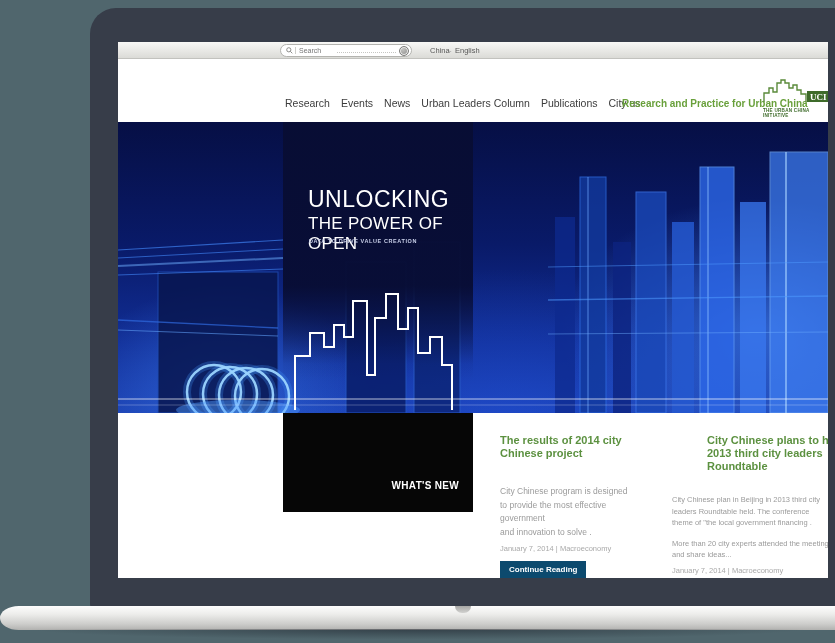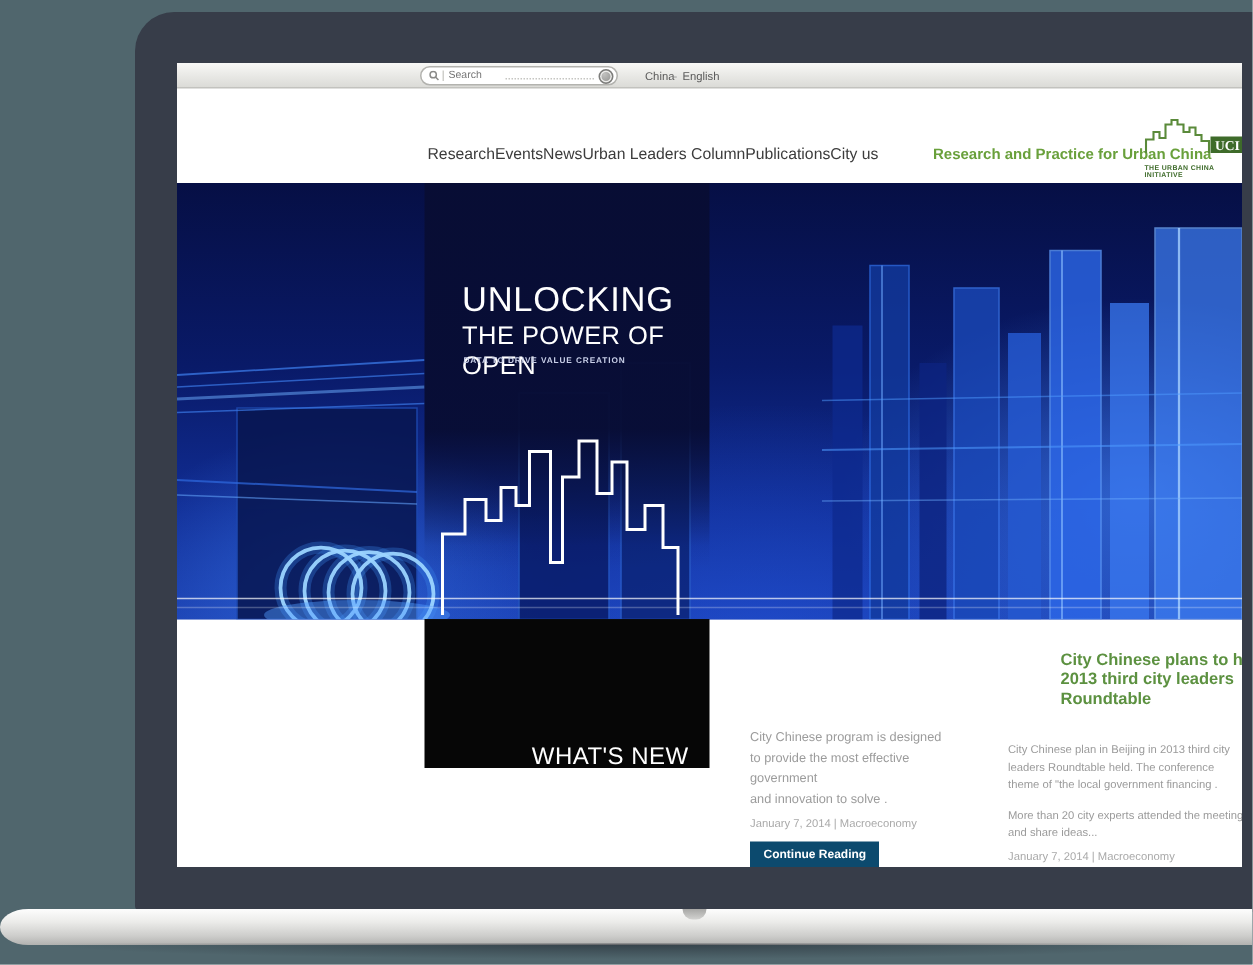--- a/index.html
+++ b/index.html
@@ -32,21 +32,21 @@
   .search-input { border:0; outline:none; background:transparent; width:38px;
                   font-size:7px; color:#777; font-family:"Liberation Sans",sans-serif; padding:0; }
   .dotted-leader { flex:1; height:1px; border-bottom:1px dotted #c6c6c2; margin:3px 3px 0 0; }
   .go-btn { width:10px; height:10px; border-radius:50%; border:1px solid #7d7d7b; cursor:pointer; padding:0;
             background:radial-gradient(circle at 35% 30%, #c2c2c0, #8b8b89);
             box-shadow: inset 0 0 0 1px #ececea; }
   .lang { position:absolute; top:4px; font-size:7.5px; color:#585858; }
   .lang-china { left:312px; } .lang-sep { left:331px; color:#9a9a9a; } .lang-english { left:337px; }
 
   
-  .nav-links { position:absolute; left:167px; top:55px; display:flex; 
+  .nav-links { position:absolute; left:167px; top:55px; display:flex; gap:11px;
                font-size:10.5px; color:#3c3c3c; }
   .nav-links span { cursor:pointer; white-space:nowrap; }
   .tagline { position:absolute; left:504px; top:56px; font-size:10px; font-weight:600; color:#69a03b; }
   .logo { position:absolute; left:645px; top:34px; width:68px; cursor:pointer; }
   .logo-caption { font-size:4.6px; letter-spacing:.25px; color:#3e6b2a; font-weight:700; margin-top:1px; }
 
   
   .hero { position:absolute; left:0; top:80px; width:710px; height:291px; overflow:hidden;
     background:
       radial-gradient(ellipse 280px 190px at 90% 72%, rgba(72,142,255,.55), transparent 70%),
@@ -60,21 +60,21 @@
     background:linear-gradient(180deg,
       rgba(8,13,52,.98) 0%, rgba(8,13,52,.96) 42%,
       rgba(8,13,52,.45) 54%, rgba(8,13,52,.05) 62%,
       rgba(8,13,52,0) 66%, rgba(8,13,52,0) 74.5%,
       #060606 74.62%, #060606 100%); }
   .hero-t1 { position:absolute; left:25px; top:64px; font-size:23px; letter-spacing:.5px; color:#fff; }
   .hero-t2 { position:absolute; left:25px; top:92px; font-size:17px; letter-spacing:.3px; color:#fff; }
   .hero-sub { position:absolute; left:26px; top:116px; font-size:5.5px; letter-spacing:.6px;
               font-weight:700; color:#c8cfe8; }
   .skyline-svg { position:absolute; left:0; top:0; pointer-events:none; }
-  .whats-new { position:absolute; right:14px; top:374px; font-size:16px; font-weight:400;
+  .whats-new { position:absolute; right:14px; top:358px; font-size:10px; font-weight:700;
                letter-spacing:.3px; color:#fff; }
 
   
   .article-title { position:absolute; font-size:11px; font-weight:700; line-height:13px;
                    color:#5c9140; cursor:pointer; }
   .article-body { position:absolute; color:#9b9b9b; }
   .article-meta { position:absolute; font-size:7.5px; color:#a9a9a9; }
   .t-left  { left:382px; top:392px; width:155px; }
   .b-left  { left:382px; top:443px; width:160px; font-size:8.5px; line-height:13.5px; white-space:pre-line; }
   .m-left  { left:382px; top:502px; }
@@ -168,20 +168,21 @@
           <circle cx="128" cy="273" r="27" stroke="#9bd4ff" stroke-width="2.5" opacity="0.95"></circle>
           <circle cx="144" cy="274" r="27" stroke="#9bd4ff" stroke-width="2.5" opacity="0.95"></circle>
           <ellipse cx="120" cy="288" rx="62" ry="10" fill="#4f9bff" opacity="0.45" stroke="none"></ellipse>
         </g>
 
         <line x1="0" y1="277" x2="710" y2="277" stroke="#ffffff" stroke-width="1" opacity="0.7"></line>
         <line x1="0" y1="283" x2="710" y2="283" stroke="#ffffff" stroke-width="1" opacity="0.25"></line>
       </svg>
     </div>
 
+    <div class="article-title t-left">The results of 2014 city Chinese project</div>
     <div class="article-body b-left">City Chinese program is designed
 to provide the most effective
 government
 and innovation to solve .</div>
     <div class="article-meta m-left">January 7, 2014 | Macroeconomy</div>
     <button class="cta-btn">Continue Reading</button>
 
     <div class="article-title t-right">City Chinese plans to host the 2013 third city leaders Roundtable</div>
     <div class="article-body b-right">
       <p>City Chinese plan in Beijing in 2013 third city leaders Roundtable held. The conference theme of "the local government financing .</p>

